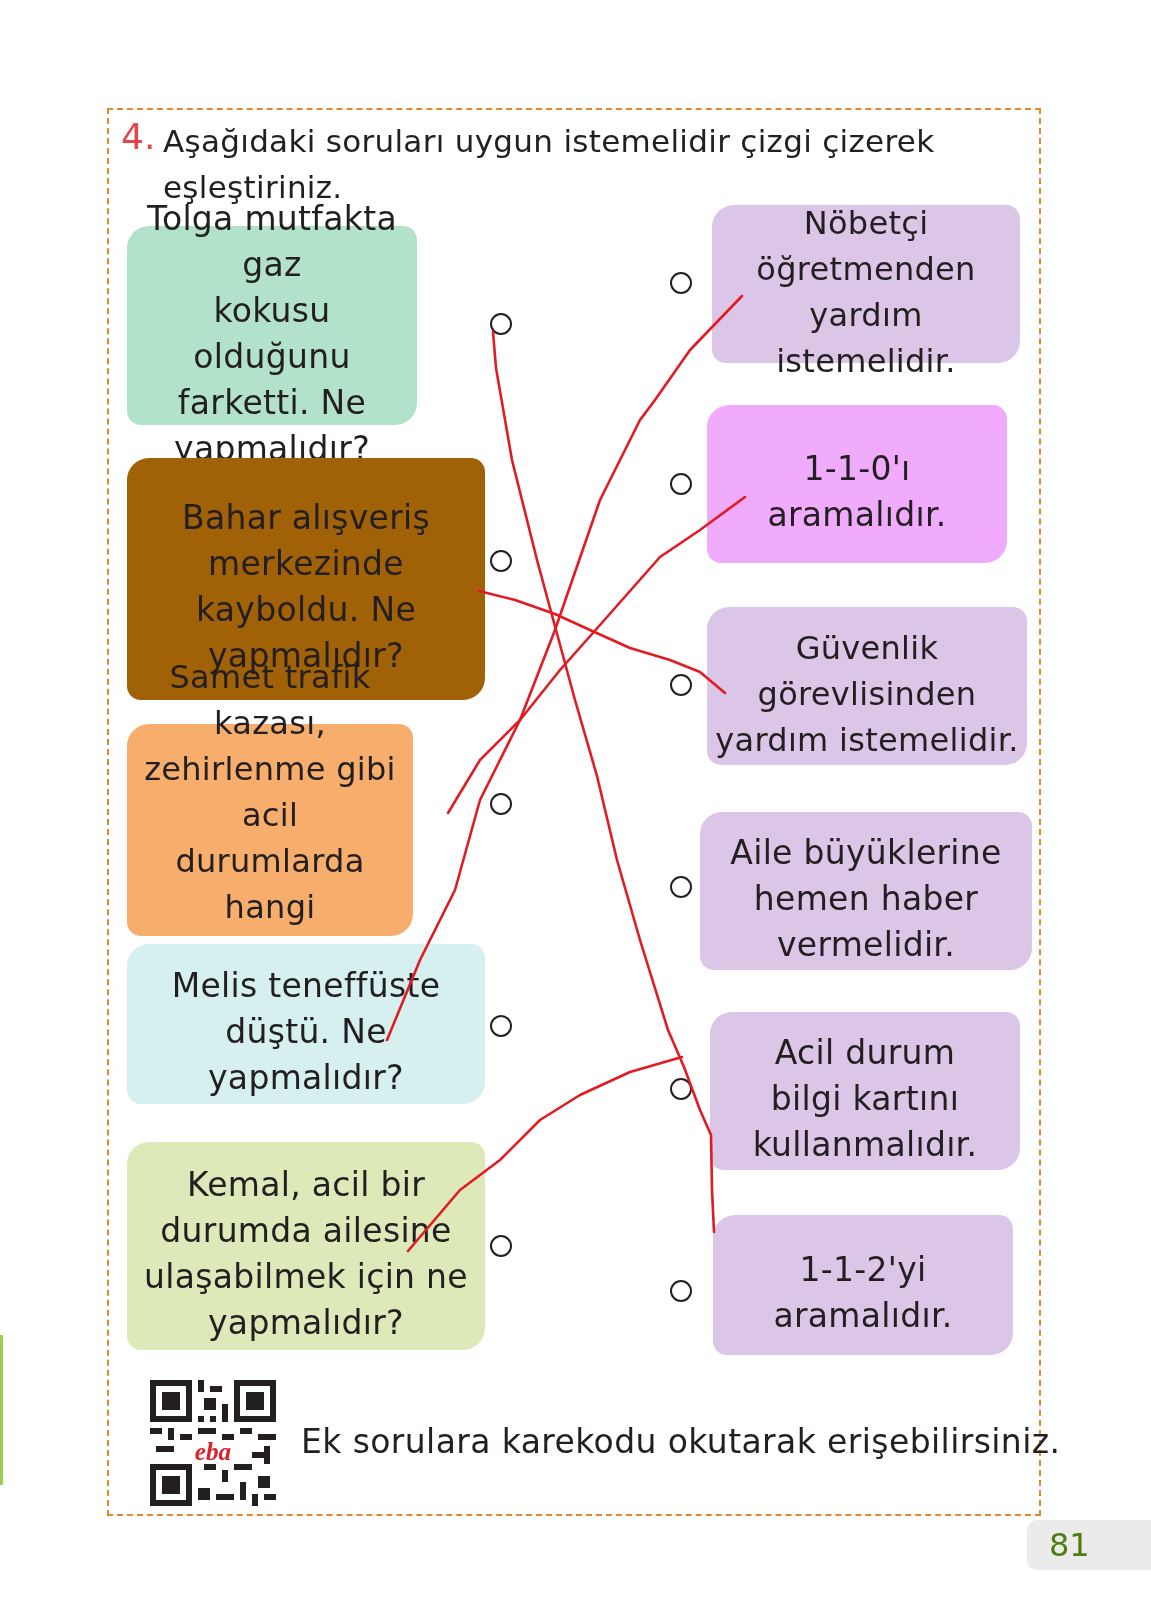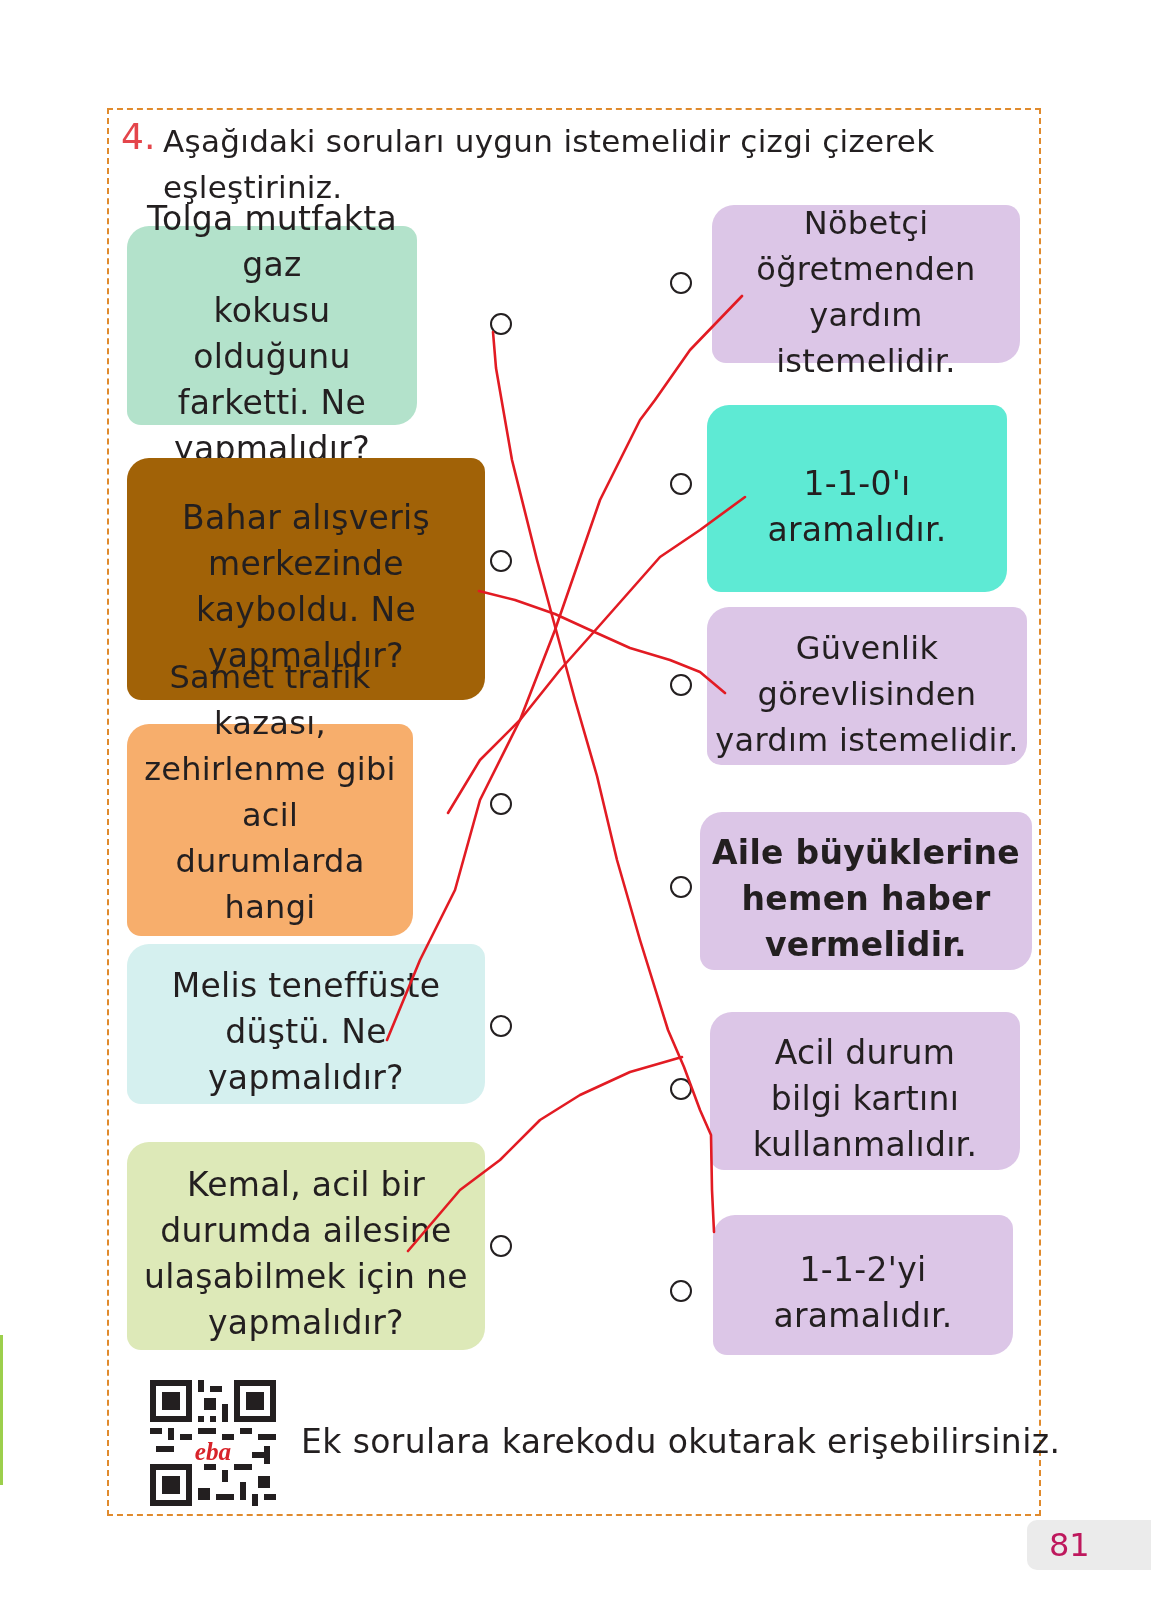--- a/index.html
+++ b/index.html
@@ -12,21 +12,21 @@
   .card { position:absolute; border-radius:22px 14px 22px 14px;
           display:flex; align-items:center; justify-content:center; text-align:center;
           font-size:33px; line-height:46px; letter-spacing:0.3px; box-sizing:border-box; padding:0 8px; }
   .card span { white-space:pre-line; display:block;margin-top:16px; }
   .dot { position:absolute; width:22px; height:22px; border:2.5px solid #231f20; border-radius:50%;
          background:#fff; box-sizing:border-box; }
   svg.lines { position:absolute; left:0; top:0; pointer-events:none; }
   .qr { position:absolute; left:150px; top:1380px; width:126px; height:126px; }
   .footer-text { position:absolute; left:301px; top:1422px; font-size:33px; letter-spacing:0.4px; }
   .page-tab { position:absolute; left:1027px; top:1520px; width:124px; height:50px; background:#ebebeb;
-              border-radius:10px 0 0 10px; font-size:32px; line-height:50px; padding-left:22px; box-sizing:border-box; color:#be185d; }
+              border-radius:10px 0 0 10px; font-size:32px; line-height:50px; padding-left:22px; box-sizing:border-box; color:#4d7c0f; }
   .left-strip { position:absolute; left:0; top:1335px; width:3px; height:150px; background:#9ccf4c; }
 </style>
 </head>
 <body>
 
 <div class="left-strip"></div>
 
 <div class="frame"></div>
 
 <div class="q-num">4.</div>
@@ -66,30 +66,30 @@
 <div class="dot" style="left:490px;top:550px;"></div>
 <div class="dot" style="left:490px;top:793px;"></div>
 <div class="dot" style="left:490px;top:1015px;"></div>
 <div class="dot" style="left:490px;top:1235px;"></div>
 
 <div class="card" style="left:712px;top:205px;width:308px;height:158px;background:#dcc6e7;font-size:32px;">
   <span>Nöbetçi
 öğretmenden
 yardım istemelidir.</span>
 </div>
-<div class="card" style="left:707px;top:405px;width:300px;height:187px;background:#5eead4;">
+<div class="card" style="left:707px;top:405px;width:300px;height:158px;background:#f0abfc;">
   <span>1-1-0'ı
 aramalıdır.</span>
 </div>
 <div class="card" style="left:707px;top:607px;width:320px;height:158px;background:#dcc6e7;font-size:32px;">
   <span>Güvenlik
 görevlisinden
 yardım istemelidir.</span>
 </div>
-<div class="card" style="left:700px;top:812px;width:332px;height:158px;background:#dcc6e7;font-weight:bold;">
+<div class="card" style="left:700px;top:812px;width:332px;height:158px;background:#dcc6e7;">
   <span>Aile büyüklerine
 hemen haber
 vermelidir.</span>
 </div>
 <div class="card" style="left:710px;top:1012px;width:310px;height:158px;background:#dcc6e7;">
   <span>Acil durum
 bilgi kartını
 kullanmalıdır.</span>
 </div>
 <div class="card" style="left:713px;top:1215px;width:300px;height:140px;background:#dcc6e7;">

